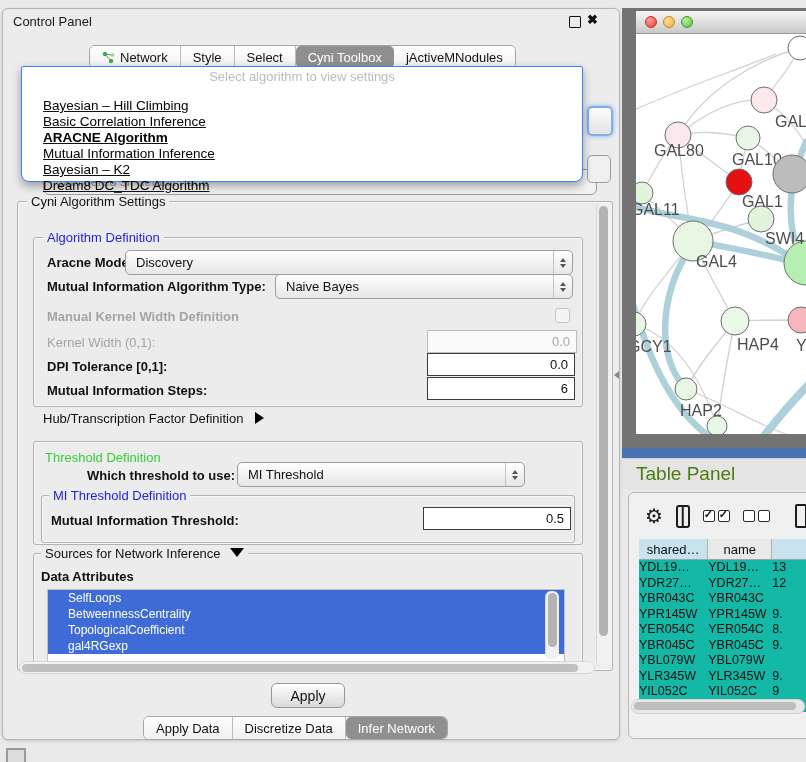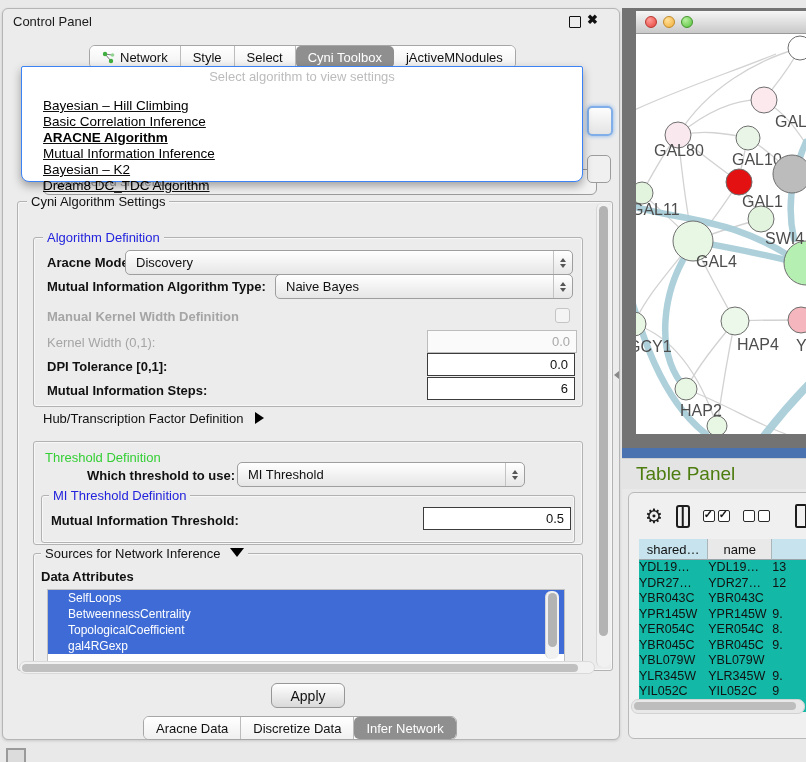--- a/index.html
+++ b/index.html
@@ -232,21 +232,21 @@
       <div class="vthumb" style="top:3px;height:430px;"></div>
     </div>
     <div class="hscroll" style="left:16px;top:652px;width:574px;height:11px;">
       <div class="hthumb" style="left:2px;width:556px;"></div>
     </div>
 
     <div class="btn" style="left:268px;top:674px;width:72px;">Apply</div>
 
     <div class="seg" style="left:140px;top:707px;" id="bottom-tabs">
         <div class="tab">
-          <span>Aracne Data</span>
+          <span>Apply Data</span>
         </div>
         <div class="tab">
           <span>Discretize Data</span>
         </div>
         <div class="tab sel">
           <span>Infer Network</span>
         </div>
       </div>
   </div>
 

